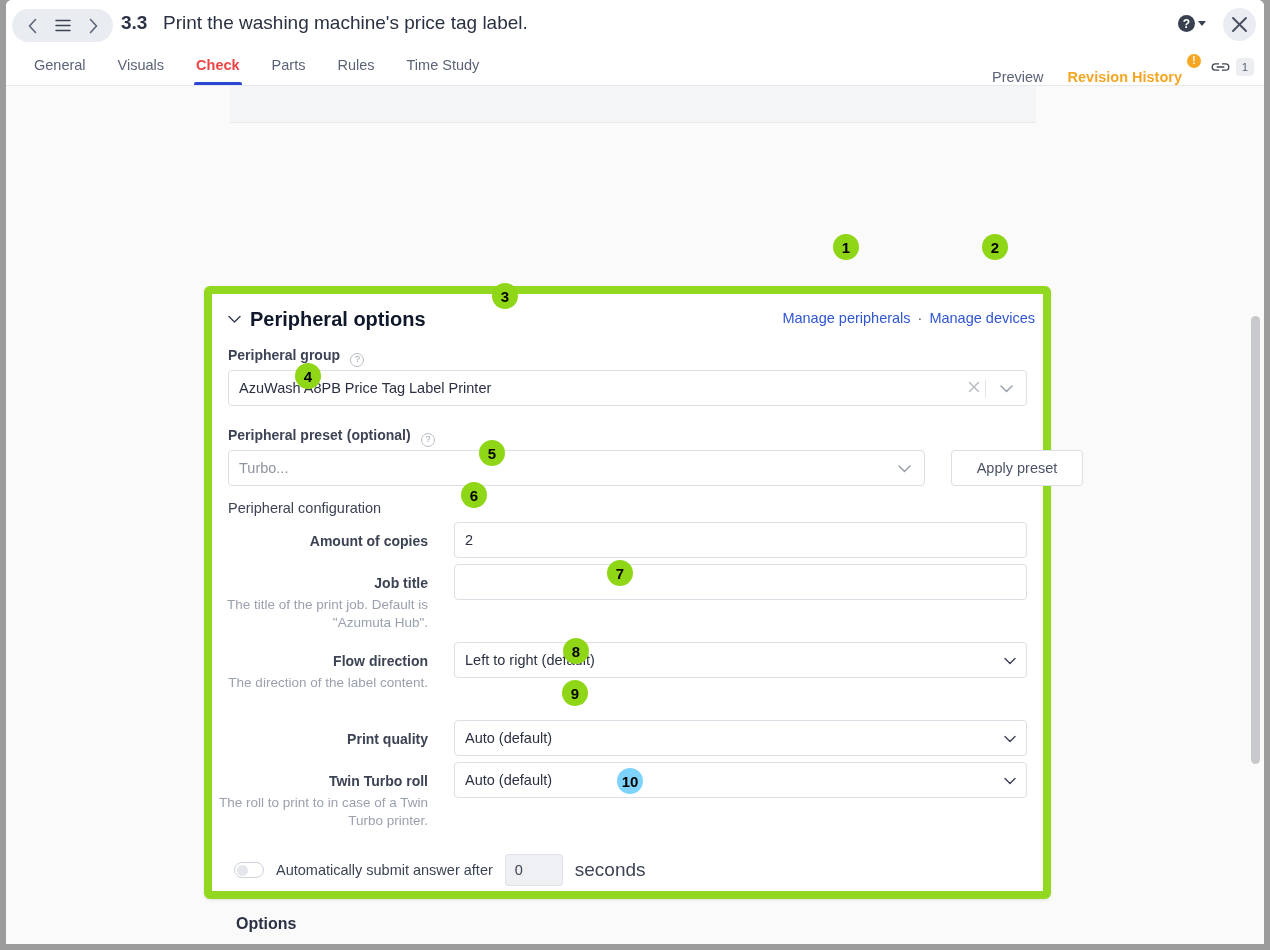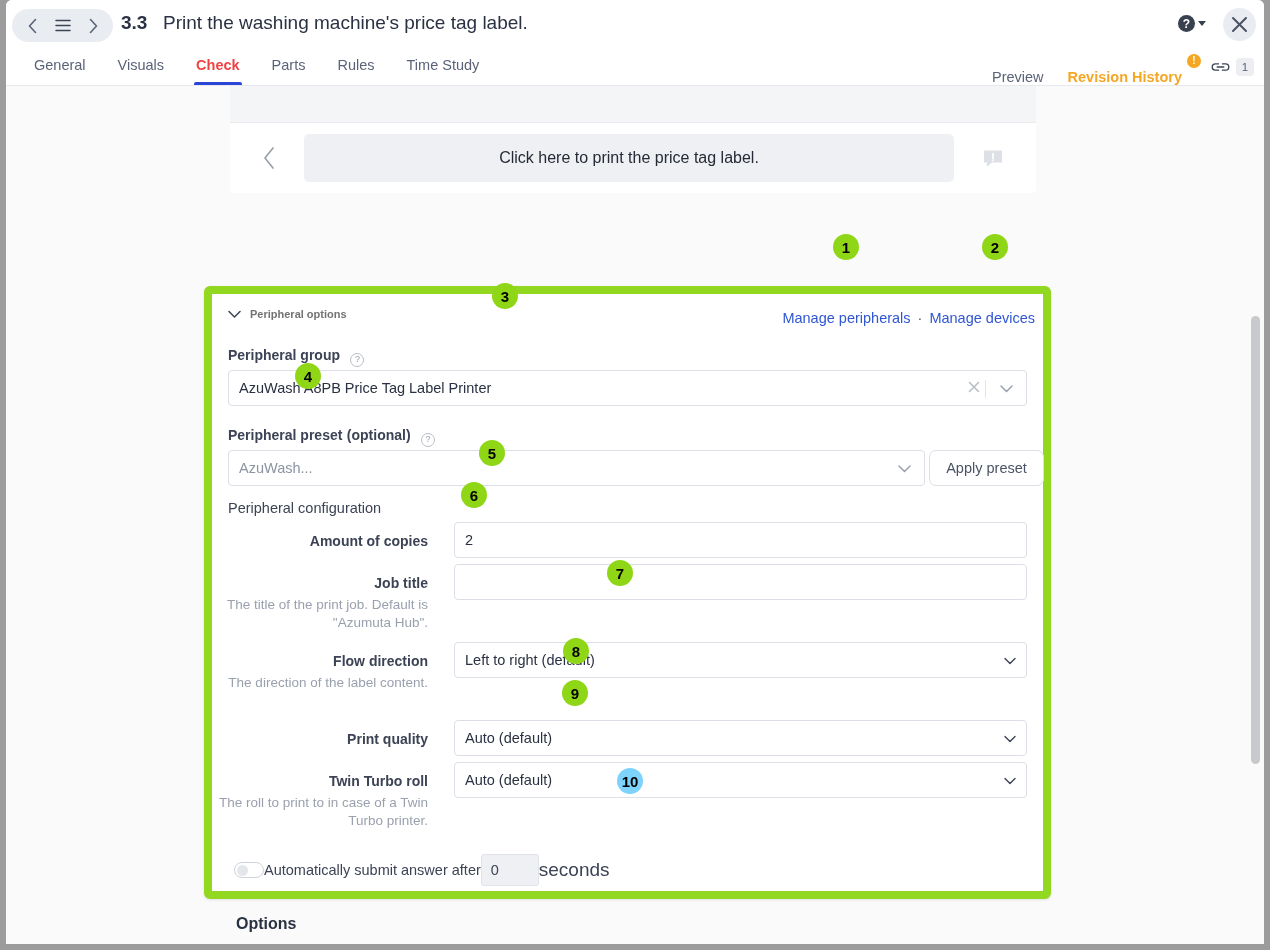--- a/index.html
+++ b/index.html
@@ -209,21 +209,21 @@
     border: 8px solid #93d820;
     border-radius: 6px;
     background: #ffffff;
     box-shadow: 0 1px 3px rgba(0,0,0,.10);
   }
   .hl-inner { position: relative; width: 100%; height: 100%; padding: 0; }
 
   .sec-head {
     position: absolute; left: 16px; top: 14px;
     display:flex; align-items:center; gap: 9px;
-    font-size: 11px; font-weight: 700; color: #737373;
+    font-size: 20px; font-weight: 700; color: #0f172a;
   }
   .chev-sm { color:#3c4354; display:flex; }
   .sec-links {
     position: absolute; right: 8px; top: 16px;
     display:flex; align-items:center; gap: 7px;
     font-size: 14.5px;
   }
   .sec-links a { color: #2f56d3; text-decoration: none; cursor: pointer; }
   .sec-links .dot { color:#4a5264; }
 
@@ -401,35 +401,20 @@
             </svg>
         </span>
         <span class="link-cnt">1</span>
       </div>
     </div>
 
     <div class="body">
 
       <div class="prevcard">
         <div class="strip"></div>
-        <div class="prevrow">
-          <span class="prev-back">
-            <svg width="14" height="24" viewBox="0 0 14 24">
-                <path d="M11 2 L3 12 L11 22" stroke="#9aa0ab" stroke-width="1.7" fill="none" stroke-linecap="round" stroke-linejoin="round"></path>
-              </svg>
-          </span>
-          <div class="prev-btn">Click here to print the price tag label.</div>
-          <span class="prev-chat">
-            <svg width="26" height="26" viewBox="0 0 26 26">
-                <path d="M4 5.5h18v12H12l-5 4.2V17.5H4z" fill="#dde0e5"></path>
-                <path d="M13 8.6v4.6" stroke="#fff" stroke-width="1.7" stroke-linecap="round"></path>
-                <circle cx="13" cy="15.2" r="0.95" fill="#fff"></circle>
-              </svg>
-          </span>
-        </div>
       </div>
 
       <div class="hl">
         <div class="hl-inner">
 
           <div class="sec-head">
             <span class="chev-sm">
               <svg width="13" height="9" viewBox="0 0 13 9">
                   <path d="M1 1.5 L6.5 7 L12 1.5" stroke="#3c4354" stroke-width="1.5" fill="none" stroke-linecap="round" stroke-linejoin="round"></path>
                 </svg>
@@ -461,28 +446,28 @@
                 </svg>
             </span>
           </div>
 
           <div style="position:absolute; left:16px; top:132px;">
             <span class="fld-label">Peripheral preset</span>
             <span class="fld-label opt">(optional)</span>
             <span class="qic">?</span>
           </div>
           <div class="inp ph" style="position:absolute; left:16px; top:156px; width:697px; padding-right:40px;">
-            <span>AzuWash...</span>
+            <span>Turbo...</span>
             <span style="position:absolute; right:13px; top:50%; transform:translateY(-50%);">
               <svg width="13" height="8" viewBox="0 0 13 8">
                   <path d="M1 1 L6.5 6.5 L12 1" stroke="#9aa1ae" stroke-width="1.5" fill="none" stroke-linecap="round" stroke-linejoin="round"></path>
                 </svg>
             </span>
           </div>
-          <div class="btn-apply" style="position:absolute; left:717px; top:156px; width:115px;border-radius:7px;">Apply preset</div>
+          <div class="btn-apply" style="position:absolute; left:739px; top:156px; width:132px;">Apply preset</div>
 
           <div style="position:absolute; left:16px; top:206px; font-size:14.5px; color:#3c4354;">Peripheral configuration</div>
 
           <div class="row-label" style="position:absolute; left:16px; top:239px; width:200px;">Amount of copies</div>
           <div class="inp" style="position:absolute; left:242px; top:228px; width:573px;">
             <span>2</span>
           </div>
 
           <div class="row-label" style="position:absolute; left:16px; top:281px; width:200px;">Job title</div>
           <div class="help-txt" style="position:absolute; left:6px; top:302px; width:210px;">The title of the print job. Default is "Azumuta Hub".</div>
@@ -515,21 +500,21 @@
           <div class="help-txt" style="position:absolute; left:6px; top:500px; width:210px;">The roll to print to in case of a Twin Turbo printer.</div>
           <div class="selbox" style="position:absolute; left:242px; top:468px; width:573px;">
             <span>Auto (default)</span>
             <span class="chev">
               <svg width="12" height="8" viewBox="0 0 12 8">
                   <path d="M1 1.5 L6 6.5 L11 1.5" stroke="#3c4354" stroke-width="1.4" fill="none" stroke-linecap="round" stroke-linejoin="round"></path>
                 </svg>
             </span>
           </div>
 
-          <div style="position:absolute; left:22px; top:560px; display:flex; align-items:center; ">
+          <div style="position:absolute; left:22px; top:560px; display:flex; align-items:center; gap:12px;">
             <span class="toggle"></span>
             <span style="font-size:14.5px; color:#3c4354;">Automatically submit answer after</span>
             <span class="secs-inp">
               <span>0</span>
             </span>
             <span style="font-size:19px; color:#3c4354;">seconds</span>
           </div>
 
         </div>
       </div>

